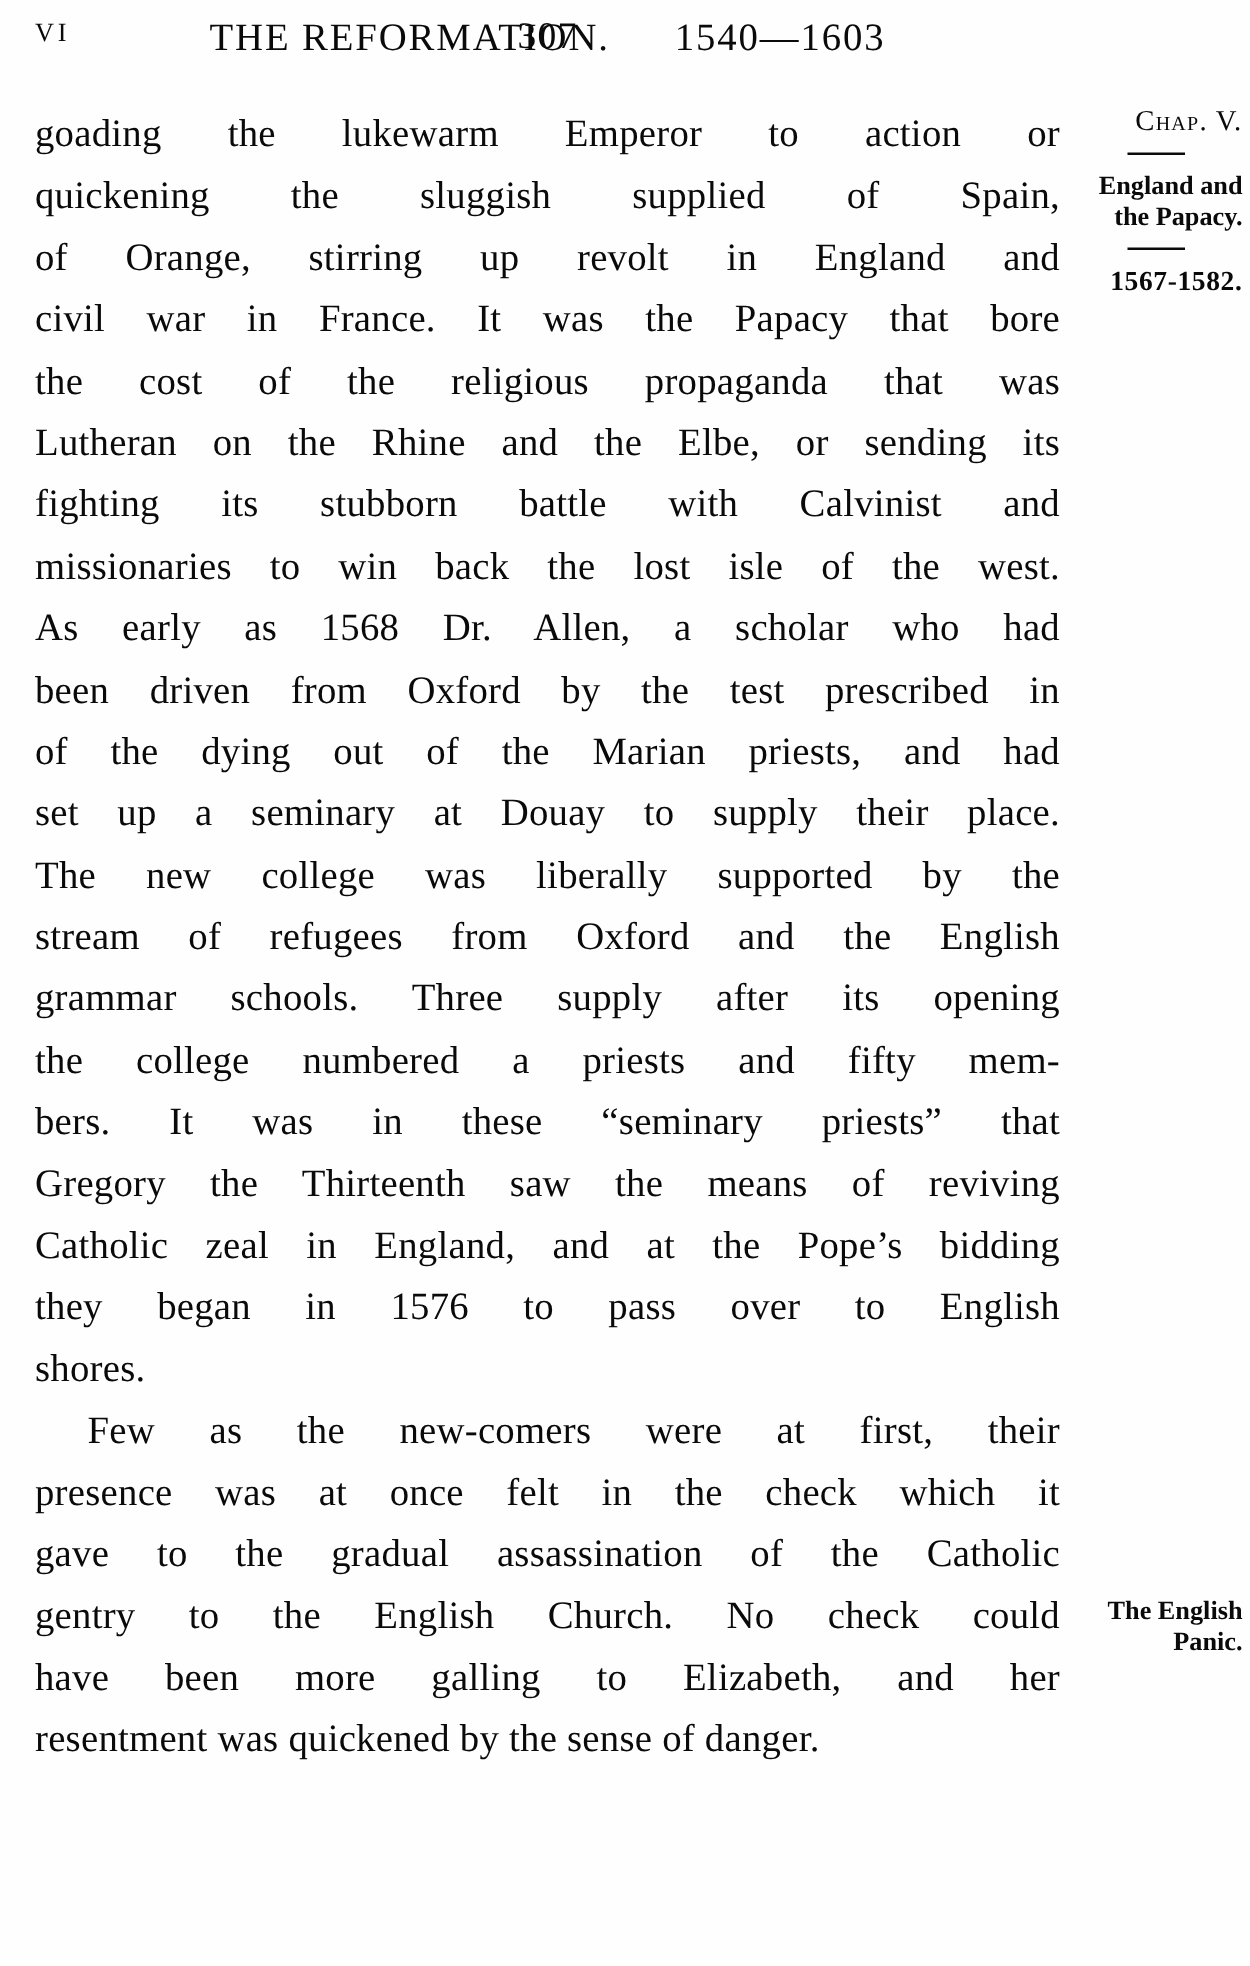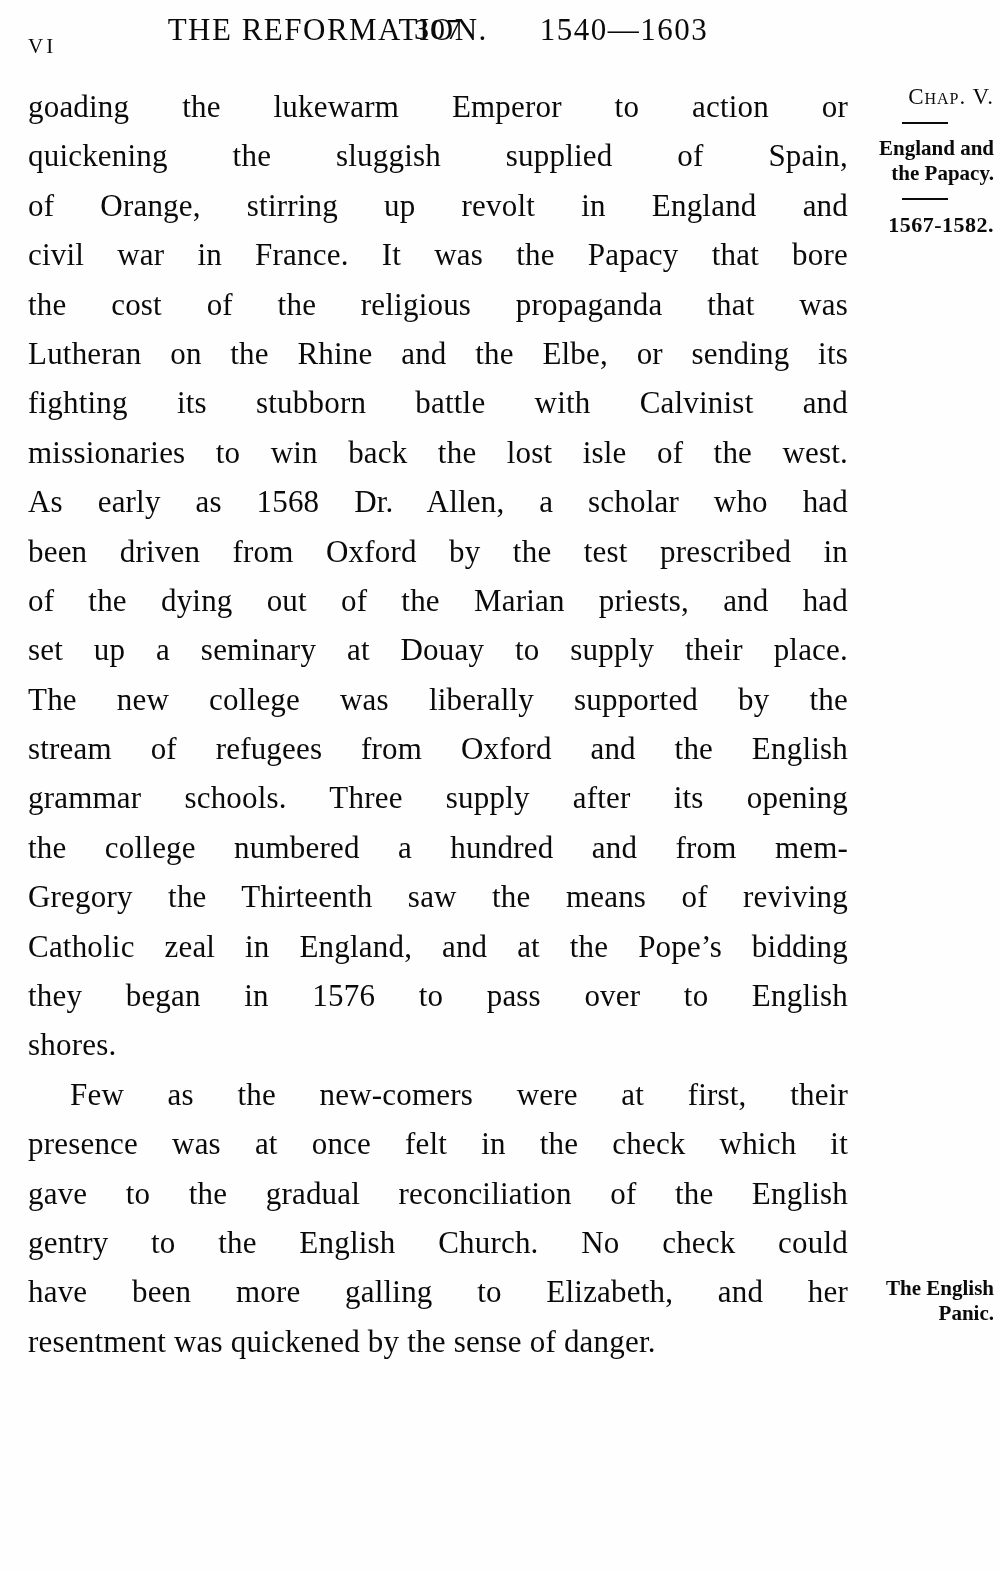--- a/index.html
+++ b/index.html
@@ -21,21 +21,21 @@
   .running-header {
     position: absolute;
     top: 10px;
     left: 0;
     width: 1000px;
     height: 44px;
   }
   .header-signature {
     position: absolute;
     left: 28px;
-    top: 24px;
+    top: 4px;
     font-size: 21px;
     letter-spacing: 3px;
     font-variant: small-caps;
   }
   .header-center {
     position: absolute;
     left: 28px;
     top: 2px;
     width: 820px;
     text-align: center;
@@ -129,28 +129,29 @@
         <div class="line">Lutheran on the Rhine and the Elbe, or sending its</div>
         <div class="line">fighting its stubborn battle with Calvinist and</div>
         <div class="line">missionaries to win back the lost isle of the west.</div>
         <div class="line">As early as 1568 Dr. Allen, a scholar who had</div>
         <div class="line">been driven from Oxford by the test prescribed in</div>
         <div class="line">of the dying out of the Marian priests, and had</div>
         <div class="line">set up a seminary at Douay to supply their place.</div>
         <div class="line">The new college was liberally supported by the</div>
         <div class="line">stream of refugees from Oxford and the English</div>
         <div class="line">grammar schools.  Three supply after its opening</div>
-        <div class="line">the college numbered a hundred and from mem-</div>
+        <div class="line">the college numbered a priests and fifty mem-</div>
+        <div class="line">bers.  It was in these “seminary priests” that</div>
         <div class="line">Gregory the Thirteenth saw the means of reviving</div>
         <div class="line">Catholic zeal in England, and at the Pope’s bidding</div>
         <div class="line">they began in 1576 to pass over to English</div>
         <div class="line para-end">shores.</div>
         <div class="line indent">Few as the new-comers were at first, their</div>
         <div class="line">presence was at once felt in the check which it</div>
-        <div class="line">gave to the gradual reconciliation of the English</div>
+        <div class="line">gave to the gradual assassination of the Catholic</div>
         <div class="line">gentry to the English Church.  No check could</div>
         <div class="line">have been more galling to Elizabeth, and her</div>
         <div class="line para-end">resentment was quickened by the sense of danger.</div>
       </div>
   </main>
 
   <aside class="sidenote sidenote-1">
     <div class="chapter-note">Chap. V.</div>
     <div class="note-rule"></div>
     <div class="bold-note">England and the Papacy.</div>

